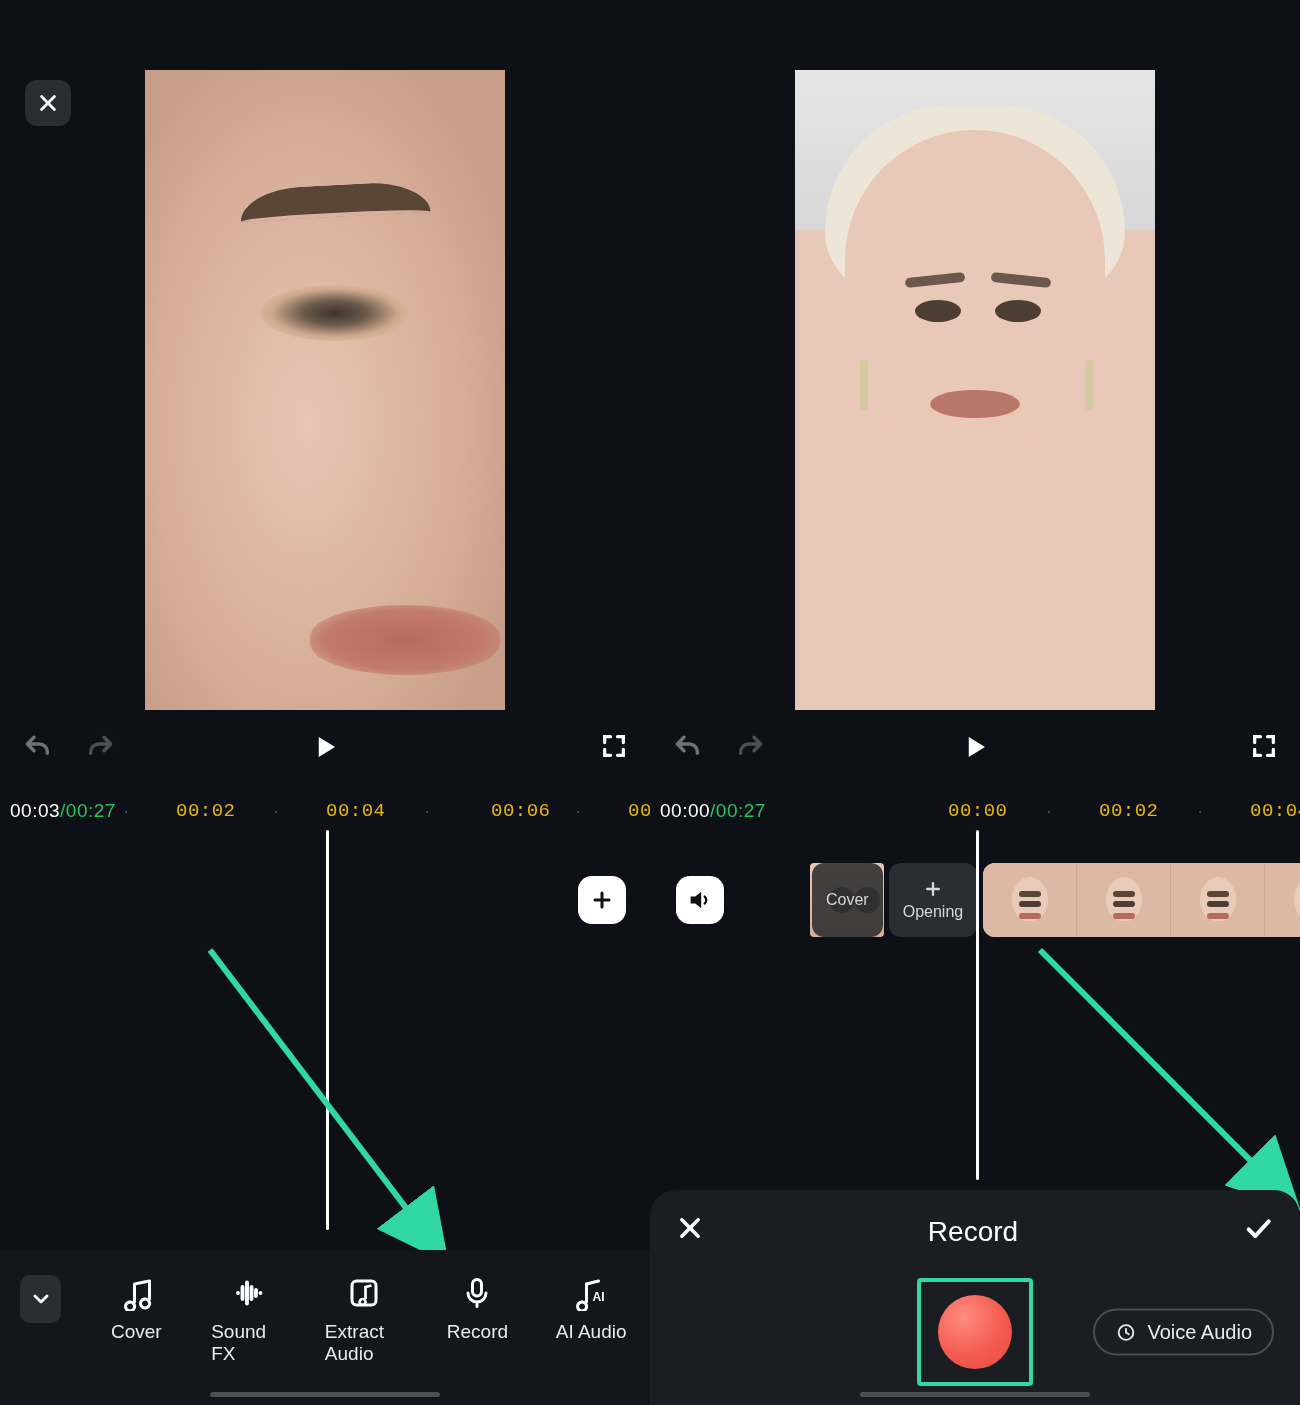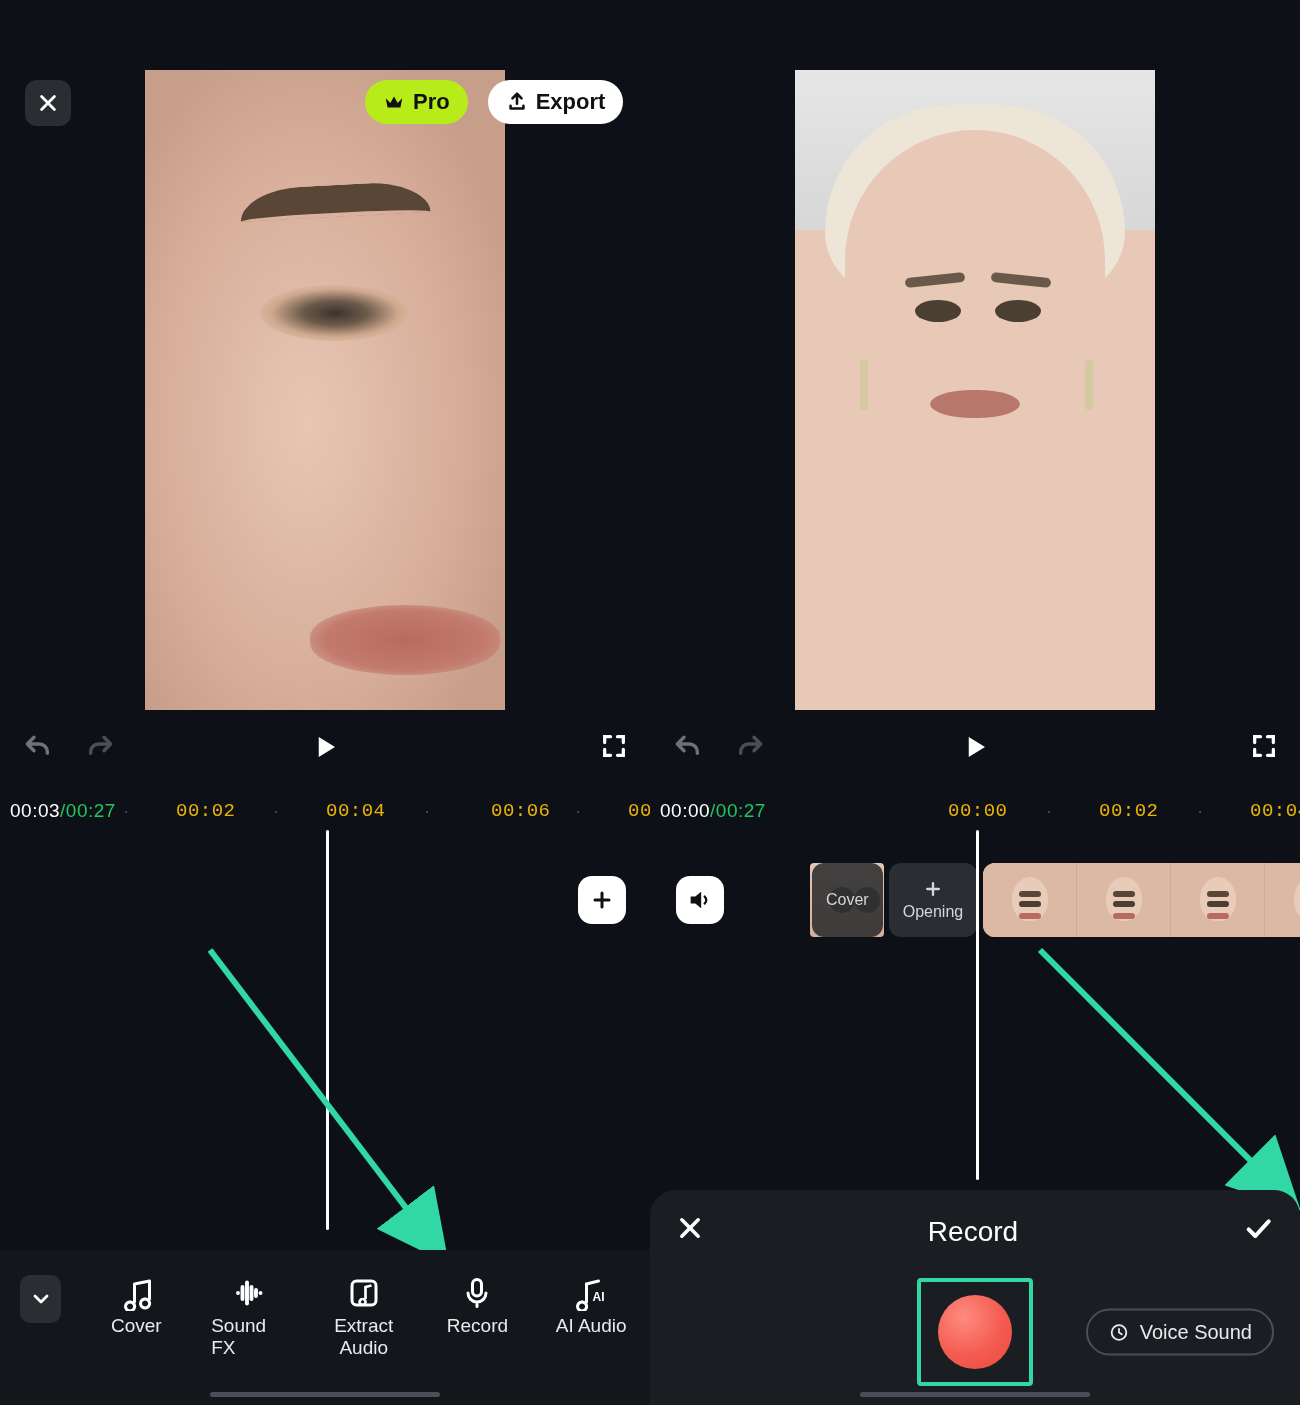--- a/index.html
+++ b/index.html
@@ -309,21 +309,21 @@
   .collapse-chip {
     width: 48px; height: 48px;
     background: #2a2e33;
     border-radius: 10px;
     display: flex; align-items: center; justify-content: center;
   }
   .tool-item {
     display: flex;
     flex-direction: column;
     align-items: center;
-    gap: 4px;
+    gap: 10px;
     color: #e8eaec;
     font-size: 19px;
     width: 90px;
   }
   .scroll-ind {
     position: absolute;
     bottom: 8px;
     left: 210px;
     width: 230px;
     height: 5px;
@@ -411,34 +411,20 @@
     </div>
 
     <div class="preview left">
       <div class="face-close">
         <div class="brow"></div>
         <div class="eye"></div>
         <div class="lip"></div>
       </div>
     </div>
 
-    <div class="badge-row">
-      <div class="pill pro">
-        <svg width="22" height="22" viewBox="0 0 24 24">
-            <path d="M3 8 L8 13 L12 6 L16 13 L21 8 L19 18 L5 18 Z" fill="#111"></path>
-          </svg>
-        <span>Pro</span>
-      </div>
-      <div class="pill export">
-        <svg width="22" height="22" viewBox="0 0 24 24">
-            <path d="M12 3 L12 14 M7 8 L12 3 L17 8 M5 16 v3 h14 v-3" stroke="#111" stroke-width="2.8" fill="none" stroke-linecap="round" stroke-linejoin="round"></path>
-          </svg>
-        <span>Export</span>
-      </div>
-    </div>
 
     <div class="transport-row">
       <div class="icon-btn" style="left:22px">
         <svg width="32" height="32" viewBox="0 0 24 24">
             <path d="M9 14 L4 9 L9 4 M4 9 h9 a6 6 0 0 1 6 6 v1" stroke="#6d7278" stroke-width="2.6" fill="none" stroke-linecap="round" stroke-linejoin="round"></path>
           </svg>
       </div>
       <div class="icon-btn" style="left:84px">
         <svg width="32" height="32" viewBox="0 0 24 24">
             <path d="M15 14 L20 9 L15 4 M20 9 h-9 a6 6 0 0 0 -6 6 v1" stroke="#4a4f55" stroke-width="2.6" fill="none" stroke-linecap="round" stroke-linejoin="round"></path>
@@ -502,21 +488,21 @@
         <svg width="36" height="36" viewBox="0 0 24 24">
             <path d="M4 12 v0 M7 8 v8 M10 5 v14 M13 8 v8 M16 10 v4 M19 12 v0" stroke="#fff" stroke-width="2.6" stroke-linecap="round"></path>
           </svg>
         <span>Sound FX</span>
       </div>
       <div class="tool-item">
         <svg width="36" height="36" viewBox="0 0 24 24">
             <rect x="4" y="4" width="16" height="16" rx="3" stroke="#fff" stroke-width="2" fill="none"></rect>
             <path d="M11 16 a2 2 0 1 0 0.1 0 M13 16 V8 l4 -1" stroke="#fff" stroke-width="1.8" fill="none"></path>
           </svg>
-        <span style="text-align:center">Extract Audio</span>
+        <span style="text-align:left">Extract Audio</span>
       </div>
       <div class="tool-item">
         <svg width="36" height="36" viewBox="0 0 24 24">
             <rect x="9" y="3" width="6" height="11" rx="3" stroke="#fff" stroke-width="2" fill="none"></rect>
             <path d="M6 12 a6 6 0 0 0 12 0 M12 18 v3" stroke="#fff" stroke-width="2" fill="none" stroke-linecap="round"></path>
           </svg>
         <span>Record</span>
       </div>
       <div class="tool-item">
         <svg width="36" height="36" viewBox="0 0 24 24">
@@ -624,21 +610,21 @@
       </div>
       <div class="record-body">
         <div class="record-frame">
           <div class="record-dot"></div>
         </div>
         <div class="voice-effect">
           <svg width="22" height="22" viewBox="0 0 24 24">
               <circle cx="12" cy="12" r="8" stroke="#e8eaec" stroke-width="2" fill="none"></circle>
               <path d="M12 8 v4 l3 2" stroke="#e8eaec" stroke-width="2" fill="none" stroke-linecap="round"></path>
             </svg>
-          <span>Voice Sound</span>
+          <span>Voice Audio</span>
         </div>
       </div>
       <div class="scroll-ind-r"></div>
     </div>
   </div>
 
 </div>
 
 <div class="round-btn" style="top:876px;left:676px">
   <svg width="28" height="28" viewBox="0 0 24 24">

